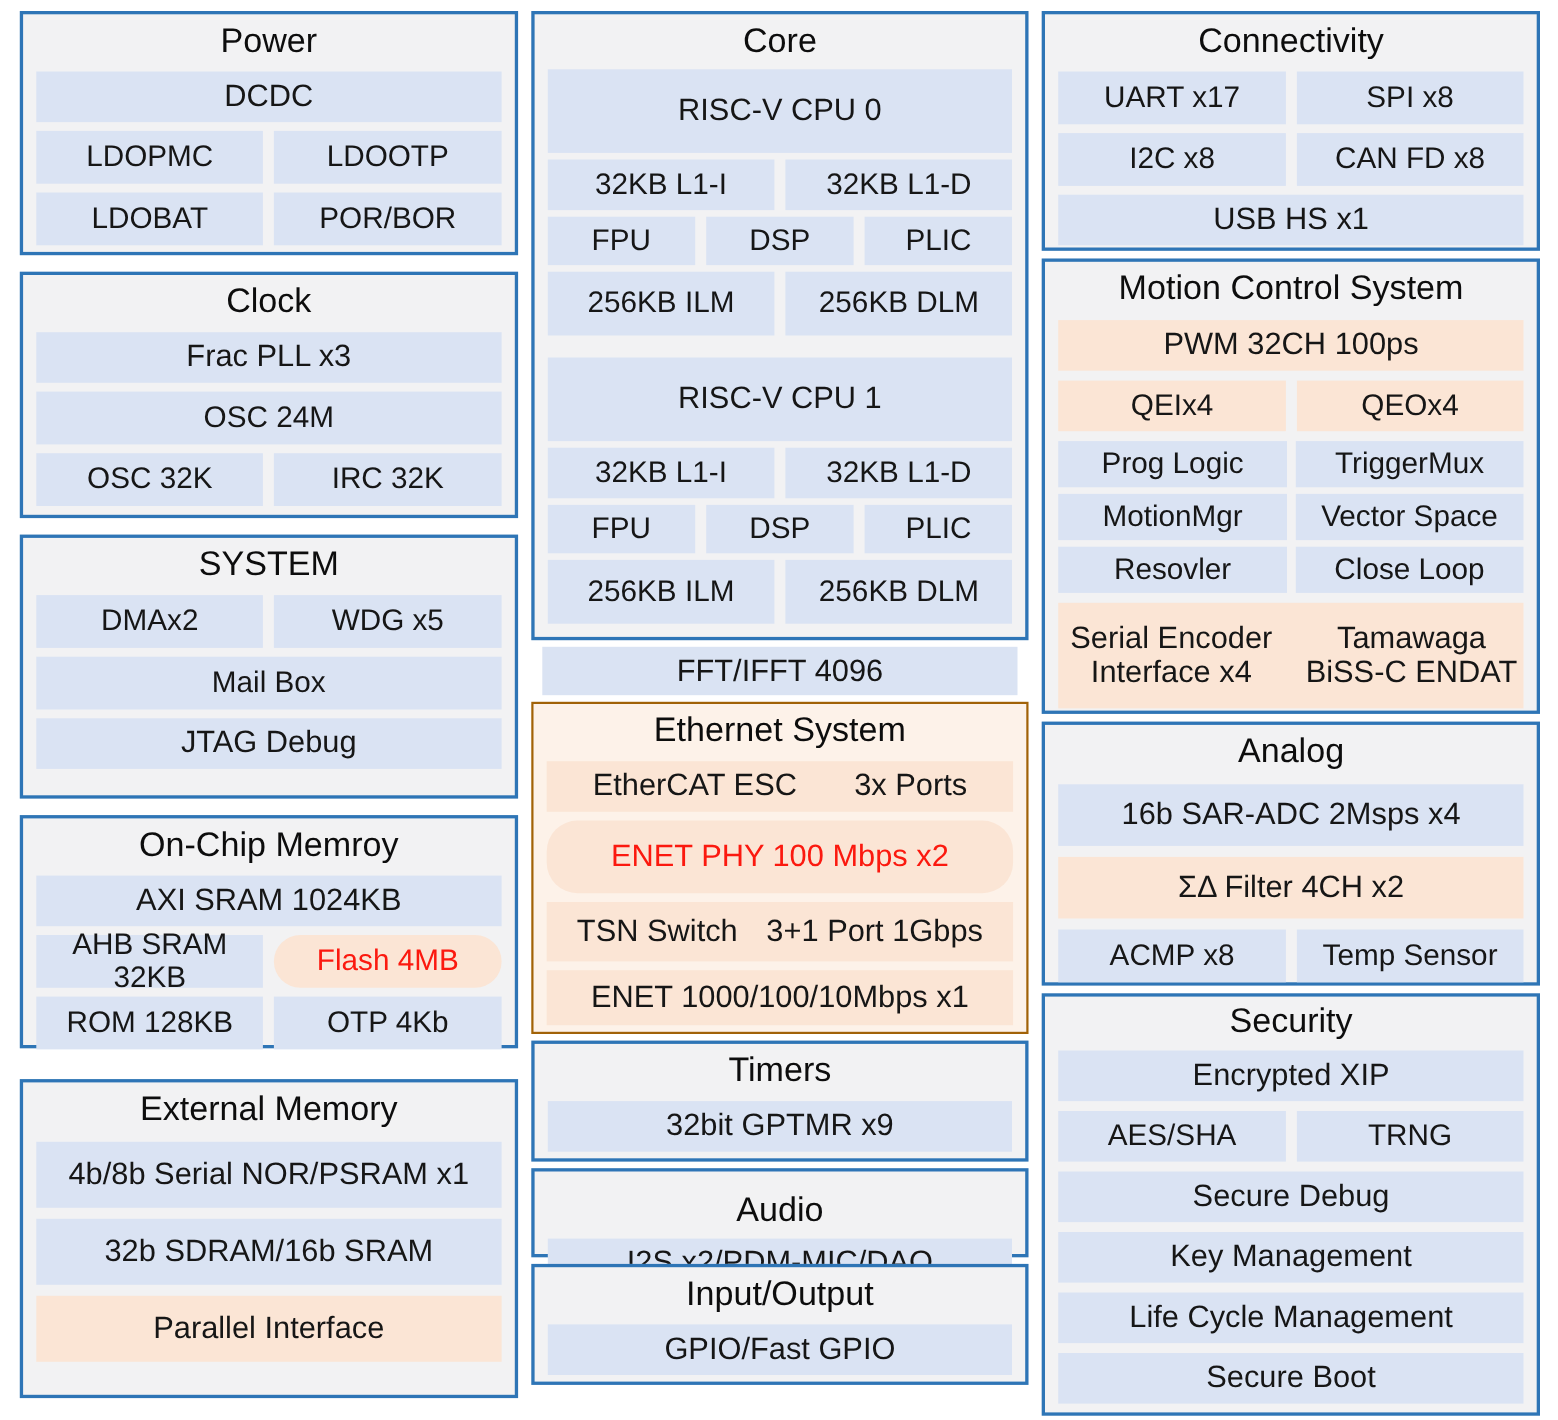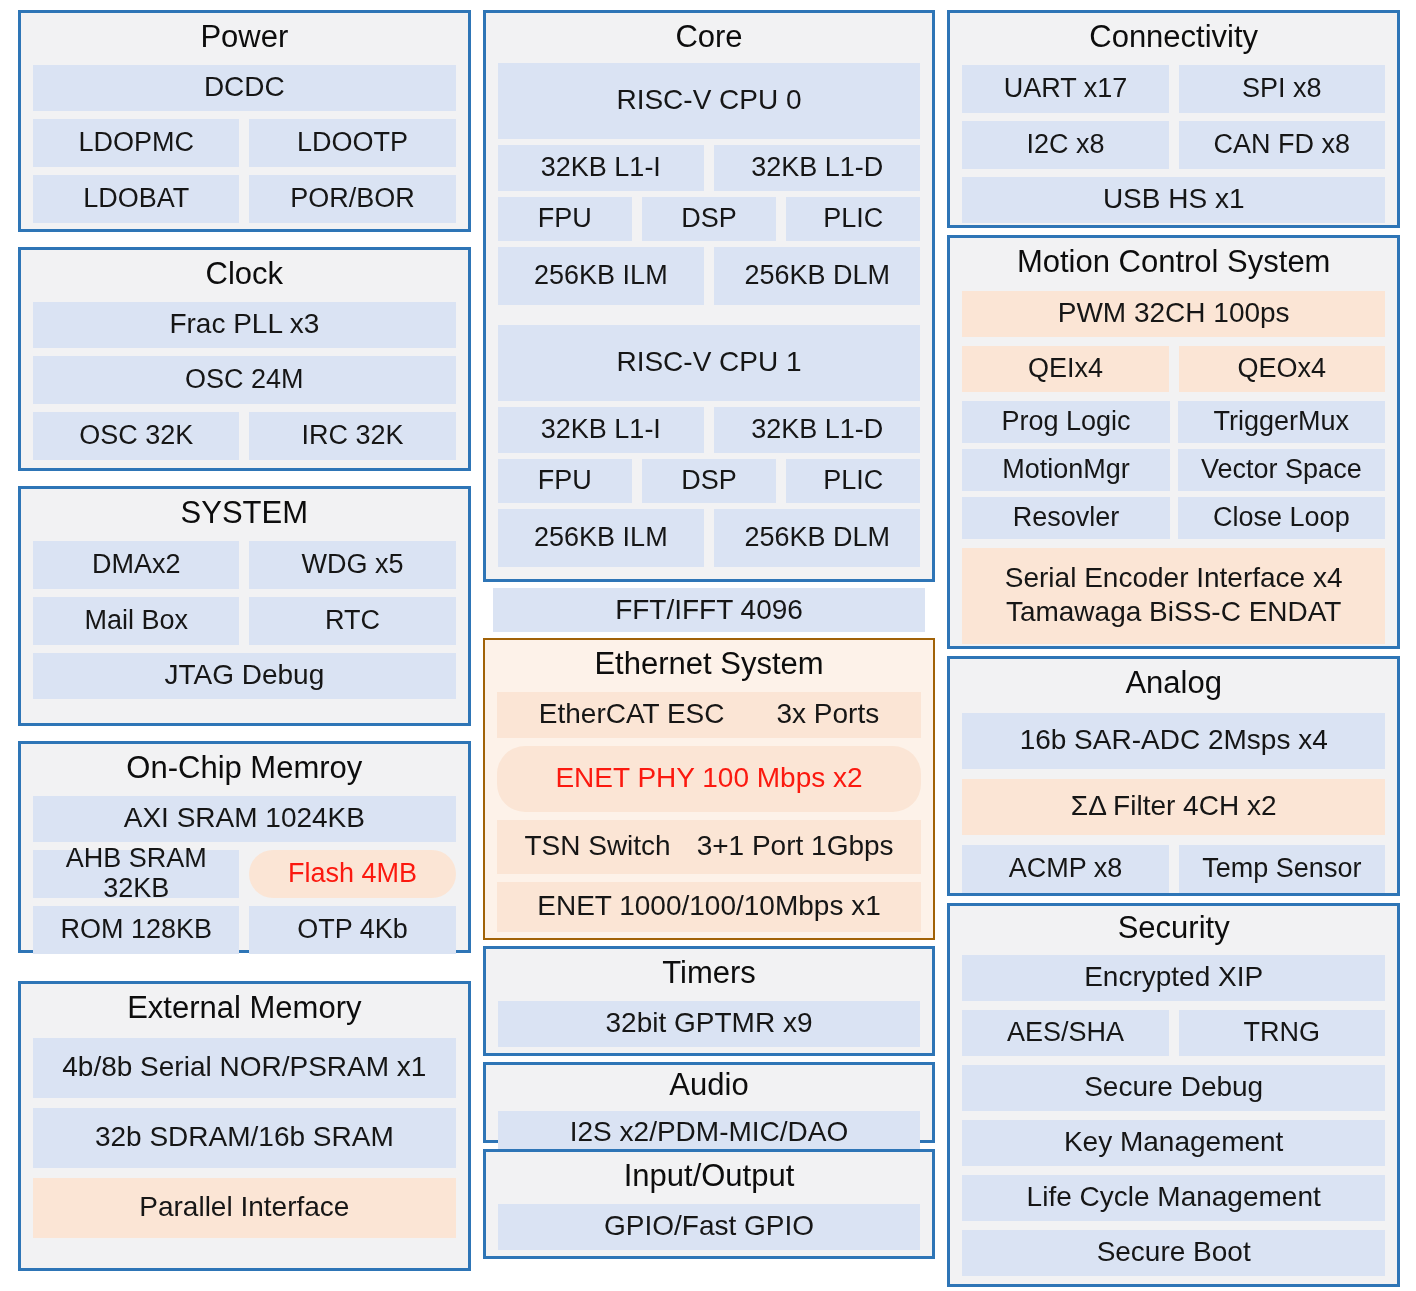--- a/index.html
+++ b/index.html
@@ -37,21 +37,21 @@
     box-sizing:border-box;
     background:#dae3f3;
     height:48px;flex:0 0 auto;
     display:flex;align-items:center;justify-content:center;
     font-size:28px;line-height:1.1;text-align:center;
     column-gap:14px;
   }
   .row .cell{font-size:27px;}
   .cell.peach{background:#fbe5d5;}
   .cell.red{color:#fb190f;border-radius:28px;}
-  .cell.col{flex-direction:column;row-gap:3px;}
+  .cell.col{flex-direction:row;row-gap:3px;}
   .h42{height:42px}.h44{height:44px}.h46{height:46px}.h50{height:50px}
   .h52{height:56px}.h54{height:54px}.h58{height:58px}.h60{height:60px}
   .h66{height:66px}.h76{height:76px}.h96{height:96px}
   .gap6{gap:6px}.gap9{gap:9px}.gap10{gap:10px}
   .mt14{margin-top:14px}.mt13{margin-top:13px}
   .gapwide{column-gap:52px}.gapmid{column-gap:26px}
   .standalone{margin:0 10px;}
 </style>
 </head>
 <body>
@@ -86,21 +86,20 @@
     </section>
 
     <section class="box" style="height:240px">
       <h2 class="box-title">SYSTEM</h2>
       <div class="row">
         <div class="cell">DMAx2</div>
         <div class="cell">WDG x5</div>
       </div>
       <div class="row">
         <div class="cell">Mail Box</div>
-        <div class="cell">RTC</div>
       </div>
       <div class="cell h46">JTAG Debug</div>
     </section>
 
     <section class="box" style="height:212px">
       <h2 class="box-title">On-Chip Memroy</h2>
       <div class="cell h46">AXI SRAM 1024KB</div>
       <div class="row">
         <div class="cell">AHB SRAM 32KB</div>
         <div class="cell peach red">Flash 4MB</div>
@@ -168,21 +167,21 @@
         <span>3+1 Port 1Gbps</span>
       </div>
       <div class="cell h50 peach">ENET 1000/100/10Mbps x1</div>
     </section>
 
     <section class="box" style="height:110px">
       <h2 class="box-title">Timers</h2>
       <div class="cell h46">32bit GPTMR x9</div>
     </section>
 
-    <section class="box" style="height:81px;padding-top:2px">
+    <section class="box" style="height:81px;padding-top:17px">
       <h2 class="box-title" style="padding:0">Audio</h2>
       <div class="cell h44">I2S x2/PDM-MIC/DAO</div>
     </section>
 
     <section class="box" style="height:110px">
       <h2 class="box-title">Input/Output</h2>
       <div class="cell h46">GPIO/Fast GPIO</div>
     </section>
 
   </div>

